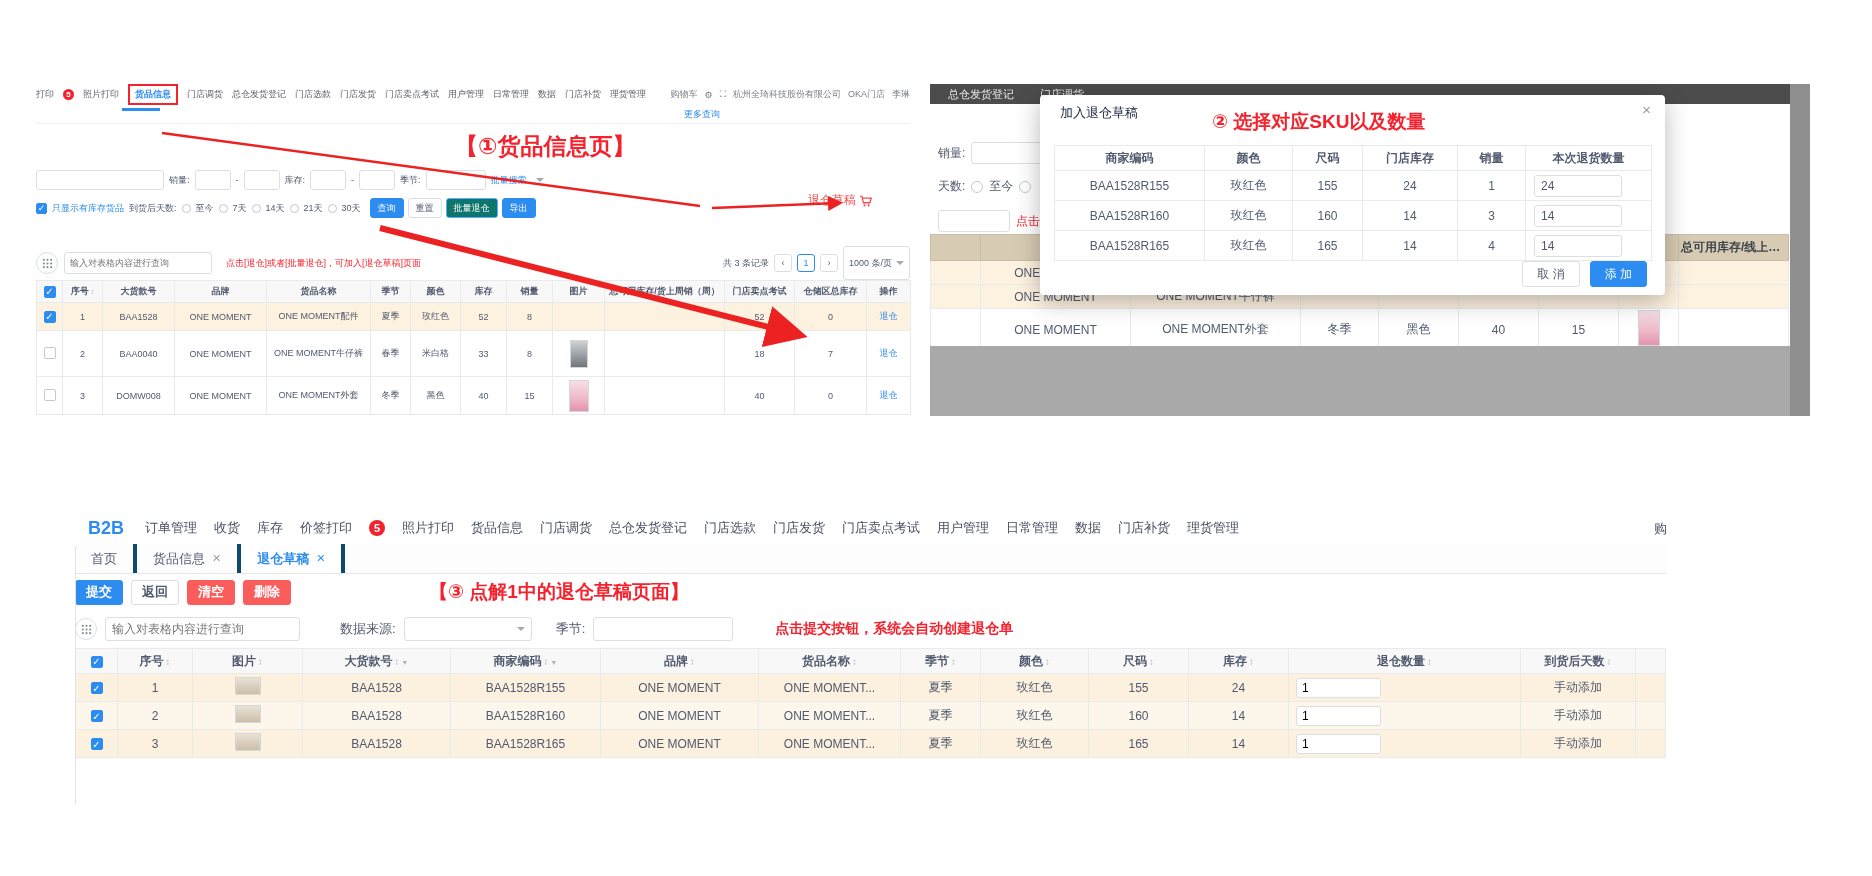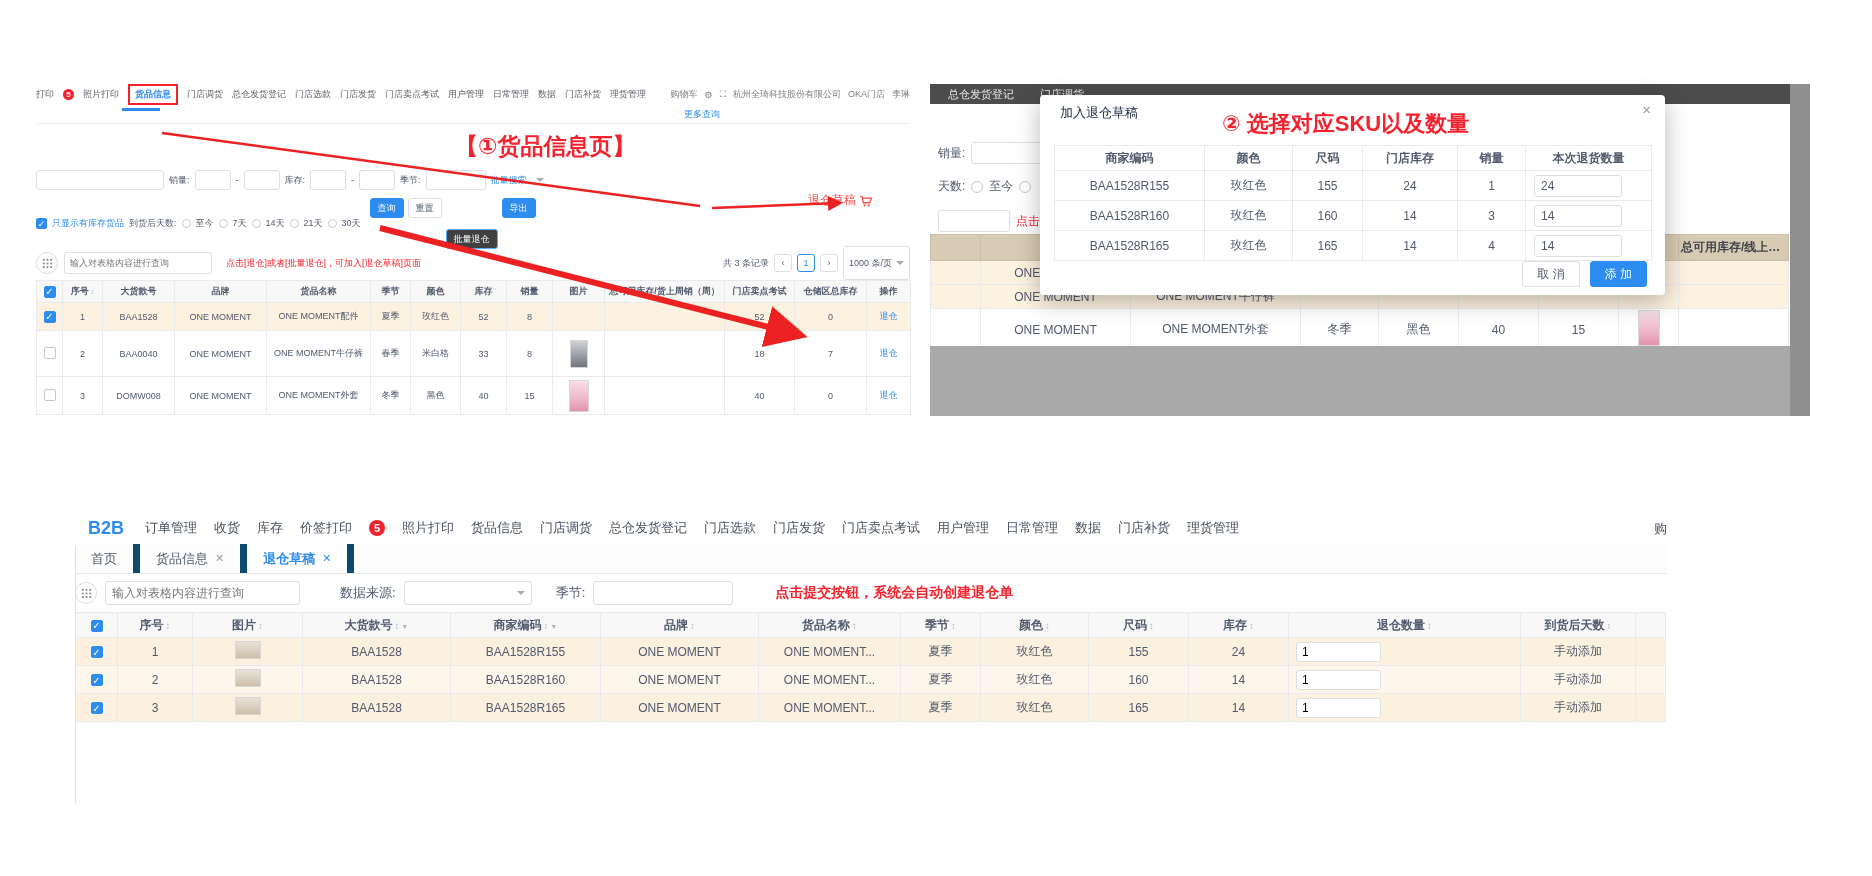--- a/index.html
+++ b/index.html
@@ -41,21 +41,21 @@
   .pa-underline { left:86px; top:24px; width:38px; height:3px; background:#2d8cf0; }
   .pa-more { left:648px; top:24px; font-size:9px; }
   .pa-divider { left:0; top:39px; width:874px; height:1px; background:#efefef; }
   .pa-ann1 { left:419px; top:47px; font-size:23px; }
   .pa-filter { left:0; top:86px; width:874px; display:flex; align-items:center; gap:5px; }
   .pa-filter .inp { height:20px; font-size:9px; padding:0 4px; }
   .pa-row2 { left:0; top:114px; width:874px; display:flex; align-items:center; gap:5px; }
   .btn { display:inline-flex; align-items:center; justify-content:center; border-radius:3px; cursor:pointer;
          border:1px solid #dcdee2; background:#fff; }
   .btn-blue { background:#2d8cf0; border-color:#2d8cf0; color:#fff; }
-  .btn-lblue { background:#404040; border-color:#5cadff; color:#fff;margin-top:31px; }
+  .btn-lblue { background:#0f766e; border-color:#5cadff; color:#fff; }
   .btn-red { background:#fb5d5d; border-color:#fb5d5d; color:#fff; }
   .pa-row2 .btn { height:20px; padding:0 7px; font-size:9px; }
   .pa-draft { left:772px; top:108px; display:flex; align-items:center; gap:3px; color:#f34d4d; font-size:12px; cursor:pointer; }
   .pa-ann2 { left:448px; top:202px; font-size:15px; }
   .pa-toolbar { left:0; top:162px; width:874px; display:flex; align-items:center; gap:6px; }
   .gridicon { width:22px; height:22px; border:1px solid #dcdee2; border-radius:50%; display:inline-flex;
               align-items:center; justify-content:center; color:#888; background:#fff; }
   .pa-toolbar .inp { width:148px; height:22px; font-size:9px; padding:0 5px; }
   .pa-hint { color:#f5222d; font-size:9px; margin-left:8px; }
   .pa-pager { margin-left:auto; display:flex; align-items:center; gap:5px; color:#515a6e; font-size:9px; }
@@ -78,38 +78,38 @@
   .pb-hintred { color:#f5222d; font-size:12px; overflow:hidden; white-space:nowrap; width:60px; }
   #tblB { left:0; top:150px; width:858px; font-size:12px; }
   #tblB th { height:26px; background:#d8cbb3; color:#40444d; font-weight:bold; border-color:#c9bda7; }
   .pb-radio { width:12px; height:12px; }
 
   
   #modal { left:1040px; top:95px; width:625px; height:200px; background:#fff; border-radius:4px;
            box-shadow:0 6px 24px rgba(0,0,0,.28); font-size:12px; }
   .md-title { left:20px; top:9px; font-size:13px; color:#17233d; }
   .md-close { right:14px; top:6px; font-size:15px; color:#999; cursor:pointer; }
-  .md-ann { left:182px; top:14px; font-size:22px; }
+  .md-ann { left:172px; top:14px; font-size:19px; }
   #tblM { left:14px; top:50px; width:597px; }
   #tblM th { height:25px; font-weight:bold; color:#515a6e; background:#fff; }
   #tblM td { height:30px; }
   #tblM input { width:88px; height:22px; border:1px solid #dcdee2; border-radius:3px; padding:0 6px;
                 font-size:12px; color:#515a6e; display:block; margin-left:6px; }
   .md-btns { right:18px; top:166px; display:flex; gap:10px; }
   .md-btns .btn { height:26px; padding:0 14px; font-size:12px; }
 
   
   #panelC { left:75px; top:512px; width:1592px; height:292px; font-size:13px; }
   .pc-border { left:0; top:34px; width:1px; height:258px; background:#e3e3e3; }
   .pc-nav { display:flex; align-items:center; gap:17px; height:32px; color:#495060; white-space:nowrap; }
   .pc-logo { color:#2d8cf0; font-weight:bold; font-size:18px; margin-left:13px; margin-right:4px; }
   .pc-nav .badge { width:16px; height:16px; font-size:11px; }
   .pc-nav-right { position:absolute; right:0; top:8px; color:#495060; }
   .pc-tabs { display:flex; align-items:stretch; height:30px; border-bottom:1px solid #e8e8e8; background:#fdfdfd; }
-  .pc-tab { display:flex; align-items:center; gap:7px; padding:0 16px; border-right:7px solid #0c4a6e;
+  .pc-tab { display:flex; align-items:center; gap:7px; padding:0 16px; border-right:4px solid #0c4a6e;
             color:#515a6e; cursor:pointer; }
   .pc-tab.active { color:#2d8cf0; font-weight:bold; background:#fff; }
   .pc-tab .x { color:#9aa0a6; font-size:11px; }
   .pc-tab.active .x { color:#2d8cf0; }
   .pc-btnrow { display:flex; align-items:center; gap:8px; height:36px; }
   .pc-btnrow .btn { height:25px; padding:0 10px; font-size:13px; font-weight:bold; }
   .pc-ann3 { margin-left:130px; font-size:19px; }
   .pc-filter { display:flex; align-items:center; gap:8px; height:38px; }
   .pc-filter .inp { height:24px; font-size:12px; padding:0 6px; }
   .pc-sel { width:128px; height:24px; border:1px solid #dcdee2; border-radius:3px; background:#fff;
@@ -505,20 +505,29 @@
         </div>
         <div class="pc-tab">
           <span>货品信息</span>
           <span class="x">✕</span>
         </div>
         <div class="pc-tab active">
           <span>退仓草稿</span>
           <span class="x">✕</span>
         </div>
       </div>
+    <div class="pc-btnrow">
+      <span id="pcBtns" style="display:inline-flex;gap:8px">
+          <span class="btn btn-blue">提交</span>
+          <span class="btn">返回</span>
+          <span class="btn btn-red">清空</span>
+          <span class="btn btn-red">删除</span>
+        </span>
+      <span class="pc-ann3 ann">【③ 点解1中的退仓草稿页面】</span>
+    </div>
     <div class="pc-filter">
       <span class="gridicon">
         <svg width="11" height="11" viewBox="0 0 12 12">
             <g fill="#8a8f97">
               <circle cx="2" cy="2" r="1.2"></circle>
               <circle cx="6" cy="2" r="1.2"></circle>
               <circle cx="10" cy="2" r="1.2"></circle>
               <circle cx="2" cy="6" r="1.2"></circle>
               <circle cx="6" cy="6" r="1.2"></circle>
               <circle cx="10" cy="6" r="1.2"></circle>

